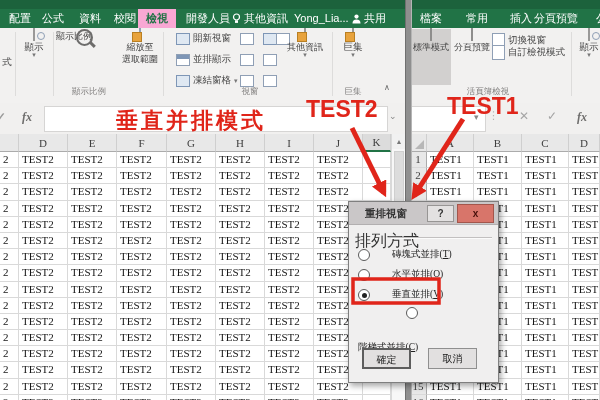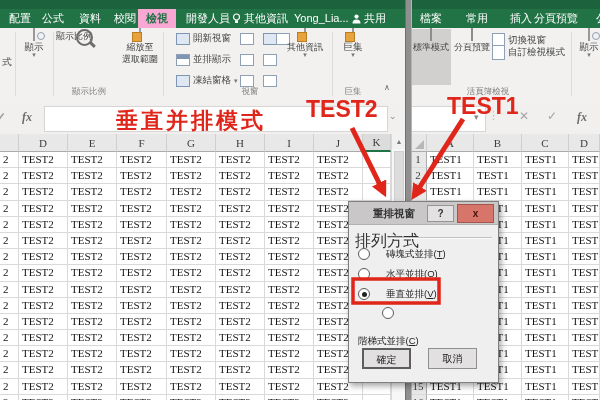--- a/index.html
+++ b/index.html
@@ -53,27 +53,27 @@
   
   #vscroll{position:absolute;left:391px;top:134px;width:14px;height:266px;background:#f7f7f7;border-left:1px solid #d9d9d9;z-index:2;}
   #vscroll .up{height:15px;text-align:center;font-size:7px;color:#777;line-height:15px;background:#f1f1f1;}
   #vscroll .thumb{margin:2px 2px;height:80px;background:#dcdcdc;border:1px solid #cfcfcf;}
   #windiv{position:absolute;left:405px;top:0;width:5px;height:400px;background:#8f8f8f;z-index:3;
           border-left:1px solid #6f6f6f;border-right:1px solid #b5b5b5;}
   
   #dlg{position:absolute;left:348px;top:201px;width:149px;height:180px;background:#f0efef;
        border:1px solid #7f7f7f;box-shadow:2px 3px 6px rgba(0,0,0,.35);z-index:5;font-size:10px;color:#222;}
   #dlgtitle{position:absolute;left:0;top:0;right:0;height:22px;background:#cac7c8;border-bottom:1px solid #b2afb0;}
-  #dlgtitle .t{margin-left:24px;line-height:22px;font-weight:bold;font-size:10.5px;color:#333;}
+  #dlgtitle .t{margin-left:16px;line-height:22px;font-weight:bold;font-size:10.5px;color:#333;}
   .dlgsys{position:absolute;text-align:center;font-weight:bold;box-sizing:border-box;}
   #dlghelp{right:44px;top:3px;width:27px;height:17px;line-height:16px;background:#e3e1e1;border:1px solid #979594;color:#333;}
   #dlgclose{right:4px;top:2px;width:37px;height:19px;line-height:17px;background:#d8756a;border:1px solid #a3564c;color:#47100a;}
   #dlggrp{position:absolute;left:6px;top:29px;font-size:16px;color:#333;}
   #dlgline{position:absolute;left:42px;right:6px;top:35px;border-top:1px solid #c2c0c0;border-bottom:1px solid #fbfbfb;}
-  .opt{position:absolute;left:9px;height:14px;display:flex;align-items:center;gap:16px;font-size:9.5px;white-space:nowrap;}
+  .opt{position:absolute;left:9px;height:14px;display:flex;align-items:flex-end;gap:22px;font-size:9.5px;white-space:nowrap;font-family:Liberation Serif, serif;}
   .rad{width:10px;height:10px;border:1px solid #5a5a5a;border-radius:50%;background:#fff;position:relative;flex:0 0 auto;}
   .rad.sel:after{content:"";position:absolute;left:2.5px;top:2.5px;width:5px;height:5px;border-radius:50%;background:#222;}
   #dlgchk{position:absolute;left:6px;top:124px;display:flex;align-items:center;gap:4px;font-size:9px;white-space:nowrap;}
   #dlgchk .box{width:10px;height:10px;border:1px solid #5a5a5a;background:#fff;flex:0 0 auto;}
   .dlgbtn{position:absolute;top:146px;width:49px;height:21px;line-height:19px;text-align:center;
           background:#e2e0e0;border:1px solid #8f8f8f;font-size:10px;box-sizing:border-box;}
   #dlgok{left:13px;border:2px solid #5d5d5d;}
   #dlgcancel{left:79px;}
   
   #anno{position:absolute;left:0;top:0;width:600px;height:400px;z-index:6;pointer-events:none;}

